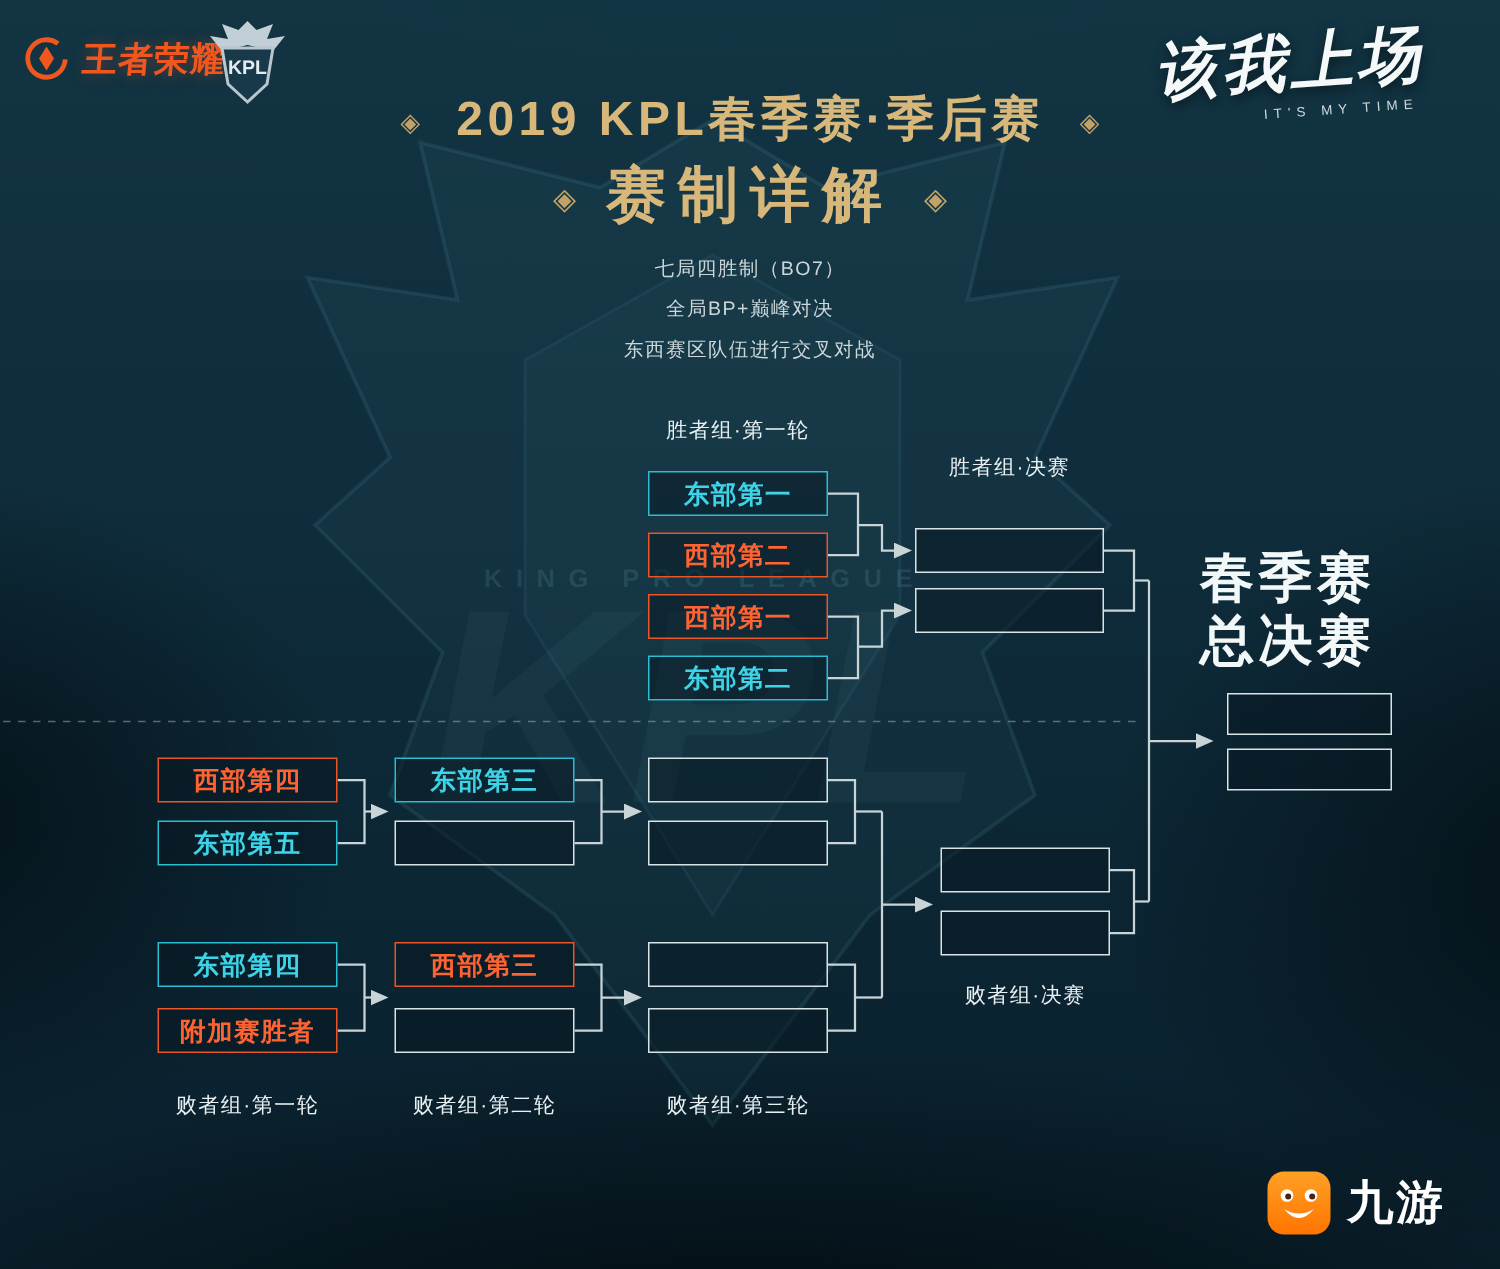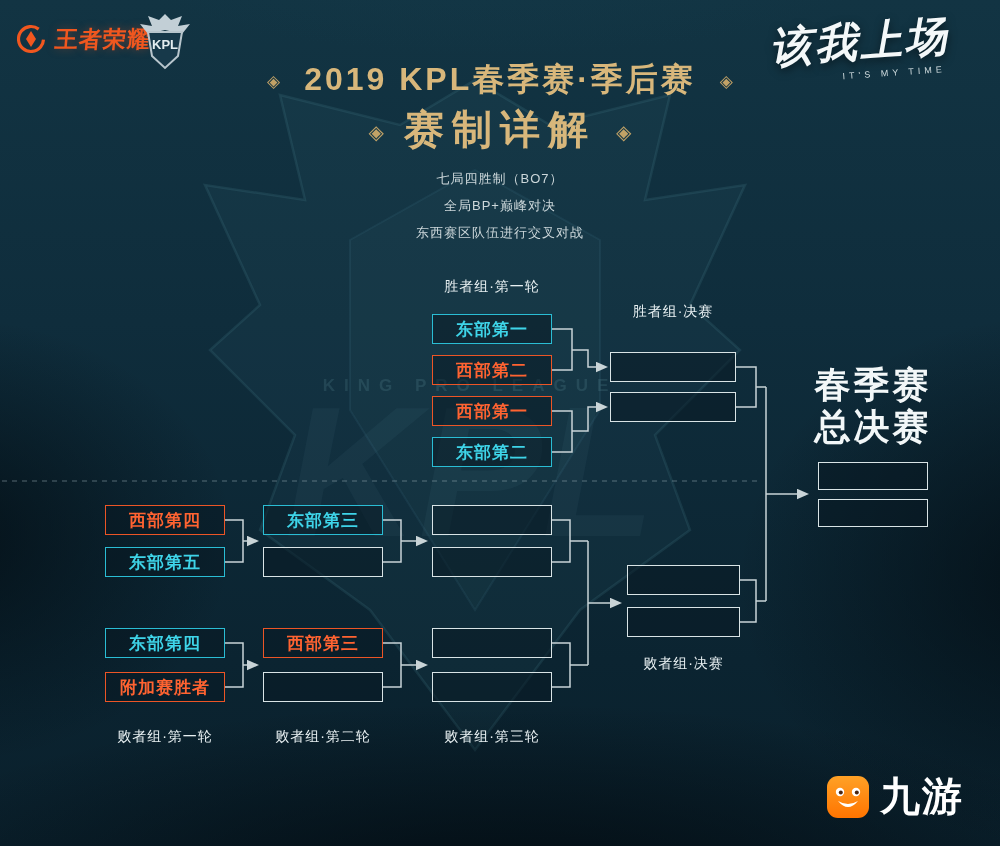--- a/index.html
+++ b/index.html
@@ -47,28 +47,28 @@
   
   .box { position:absolute; width:120px; height:30px; border:1px solid #d9e4e6;
          background:rgba(7,24,33,0.5); display:flex; align-items:center; justify-content:center;
          font-size:17px; font-weight:bold; letter-spacing:1px; color:#e8f0f2; }
   .box.east { border-color:#2abdd4; color:#3ed4e8; }
   .box.west { border-color:#ec5526; color:#ff6331;font-family:Liberation Mono, monospace; }
   .box.wf { width:126px; }
   .box.lf { width:113px; }
   .box.gf { width:110px; height:28px; }
 
-  .gf-title { position:absolute; left:800px; top:364px; width:146px; text-align:center;
+  .gf-title { position:absolute; left:800px; top:364px; width:146px; 
               font-size:36px; font-weight:bold; color:#f2f7f8; letter-spacing:3px; line-height:42px; }
 
   .connectors { position:absolute; left:0; top:0; }
 
   
   .brand { position:absolute; right:36px; bottom:22px; display:flex; align-items:center; gap:10px; }
-  .brand-text { font-size:40px; font-weight:bold; color:#ffffff; letter-spacing:2px; }
+  .brand-text { font-size:31px; font-weight:bold; color:#ffffff; letter-spacing:2px; }
 </style>
 </head>
 <body>
 
 <div class="stage">
 
   <svg class="emblem" viewBox="0 0 690 730" aria-hidden="true">
     <path d="M345,30 L420,75 L540,45 L515,150 L615,135 L560,255 L610,300 L525,385 L560,480 L450,560 L345,700 L240,560 L130,480 L165,385 L80,300 L130,255 L75,135 L175,150 L150,45 L270,75 Z" fill="rgba(96,170,188,0.05)" stroke="rgba(130,205,220,0.10)" stroke-width="2.5"></path>
     <path d="M345,120 L470,190 L470,360 L345,560 L220,360 L220,190 Z" fill="rgba(96,170,188,0.04)" stroke="rgba(130,205,220,0.07)" stroke-width="2"></path>
   </svg>

